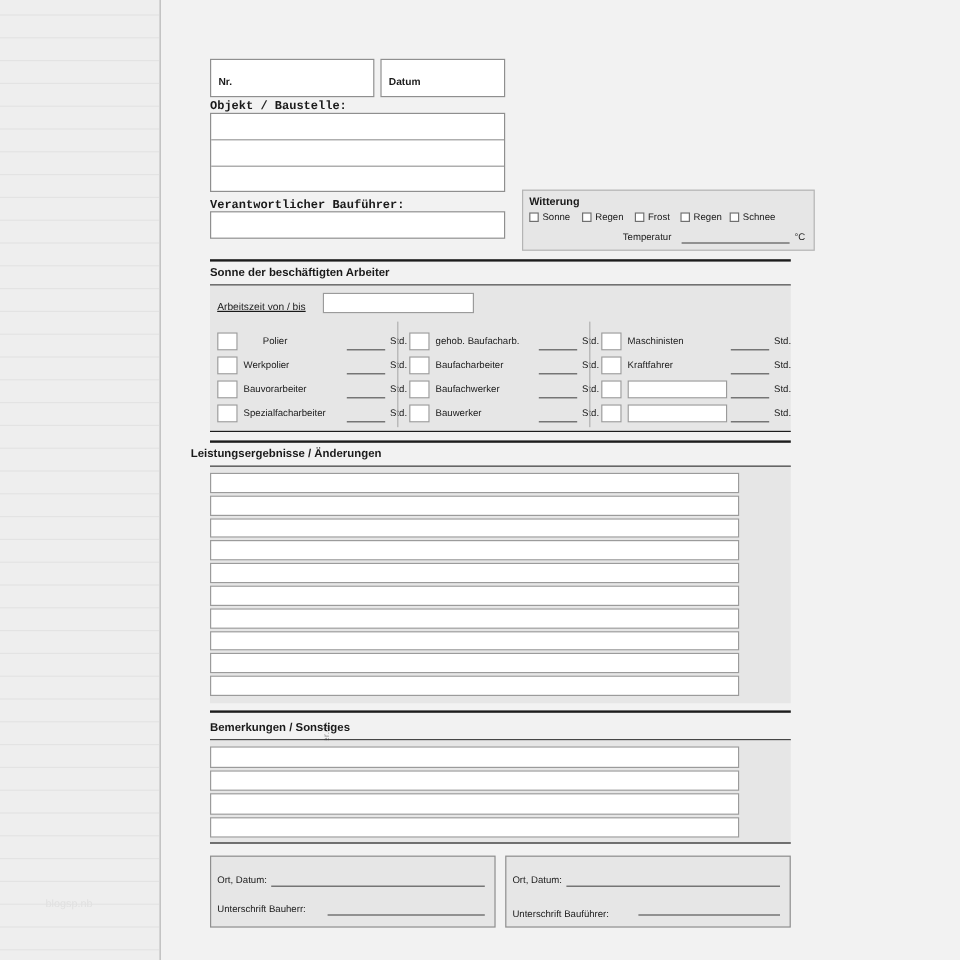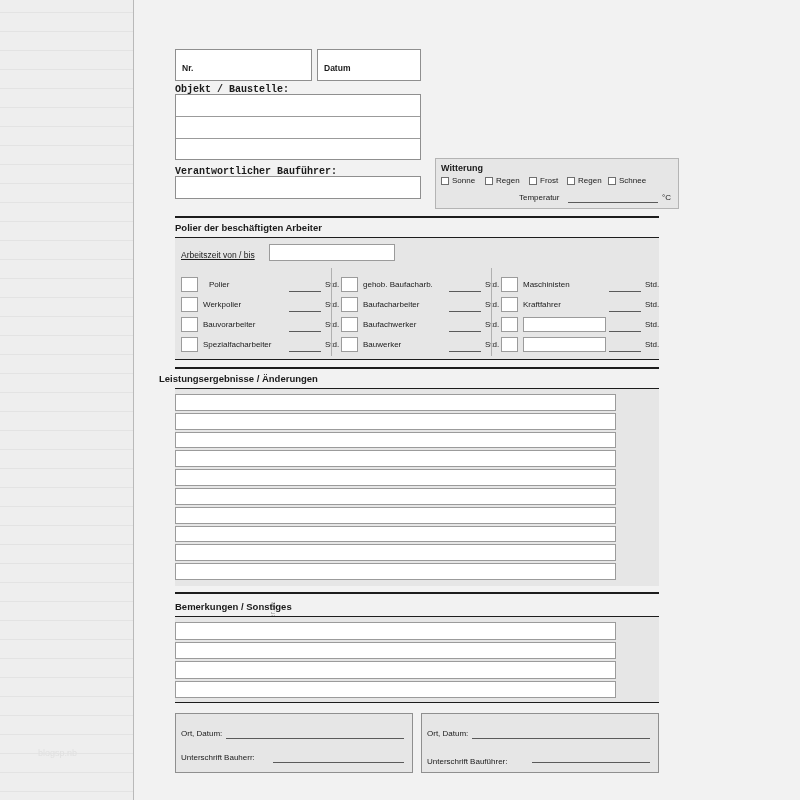--- a/index.html
+++ b/index.html
@@ -279,31 +279,31 @@
     <div class="cb" style="left:434px; top:177px;"></div>
     <div class="small-lbl" style="left:445px; top:176px;">Regen</div>
     <div class="cb" style="left:475px; top:177px;"></div>
     <div class="small-lbl" style="left:486px; top:176px;">Schnee</div>
 
     <div class="small-lbl" style="left:386px; top:193px;">Temperatur</div>
     <div class="underline" style="left:435px; top:202px; width:90px;"></div>
     <div class="small-lbl" style="left:529px; top:193px;">°C</div>
 
     <div class="hr-thick" style="left:42px; top:216px; width:484px;"></div>
-    <div class="section-title" style="left:42px; top:222px;">Polier der beschäftigten Arbeiter</div>
+    <div class="section-title" style="left:42px; top:222px;">Sonne der beschäftigten Arbeiter</div>
     <div class="hr-thin" style="left:42px; top:237px; width:484px;"></div>
 
     <div class="shaded-nobord" style="left:42px; top:238px; width:484px; height:121px; background:#e6e6e6;"></div>
 
     <div class="small-lbl" style="left:48px; top:250px; font-size:8.5px;text-decoration:underline;">Arbeitszeit von / bis</div>
     <div class="wbox" style="left:136px; top:244px; width:126px; height:17px;"></div>
 
     <div id="workers-grid">
         <div class="wbox" style="left: 48px; top: 277px; width: 17px; height: 15px;"></div>
-        <div class="small-lbl" style="left: 76px; top: 280px;">Polier</div>
+        <div class="small-lbl" style="left: 86px; top: 280px;">Polier</div>
         <div class="underline" style="left: 156px; top: 291px; width: 32px;"></div>
         <div class="std" style="left: 192px; top: 280px;">Std.</div>
         <div class="wbox" style="left: 48px; top: 297px; width: 17px; height: 15px;"></div>
         <div class="small-lbl" style="left: 70px; top: 300px;">Werkpolier</div>
         <div class="underline" style="left: 156px; top: 311px; width: 32px;"></div>
         <div class="std" style="left: 192px; top: 300px;">Std.</div>
         <div class="wbox" style="left: 48px; top: 317px; width: 17px; height: 15px;"></div>
         <div class="small-lbl" style="left: 70px; top: 320px;">Bauvorarbeiter</div>
         <div class="underline" style="left: 156px; top: 331px; width: 32px;"></div>
         <div class="std" style="left: 192px; top: 320px;">Std.</div>

